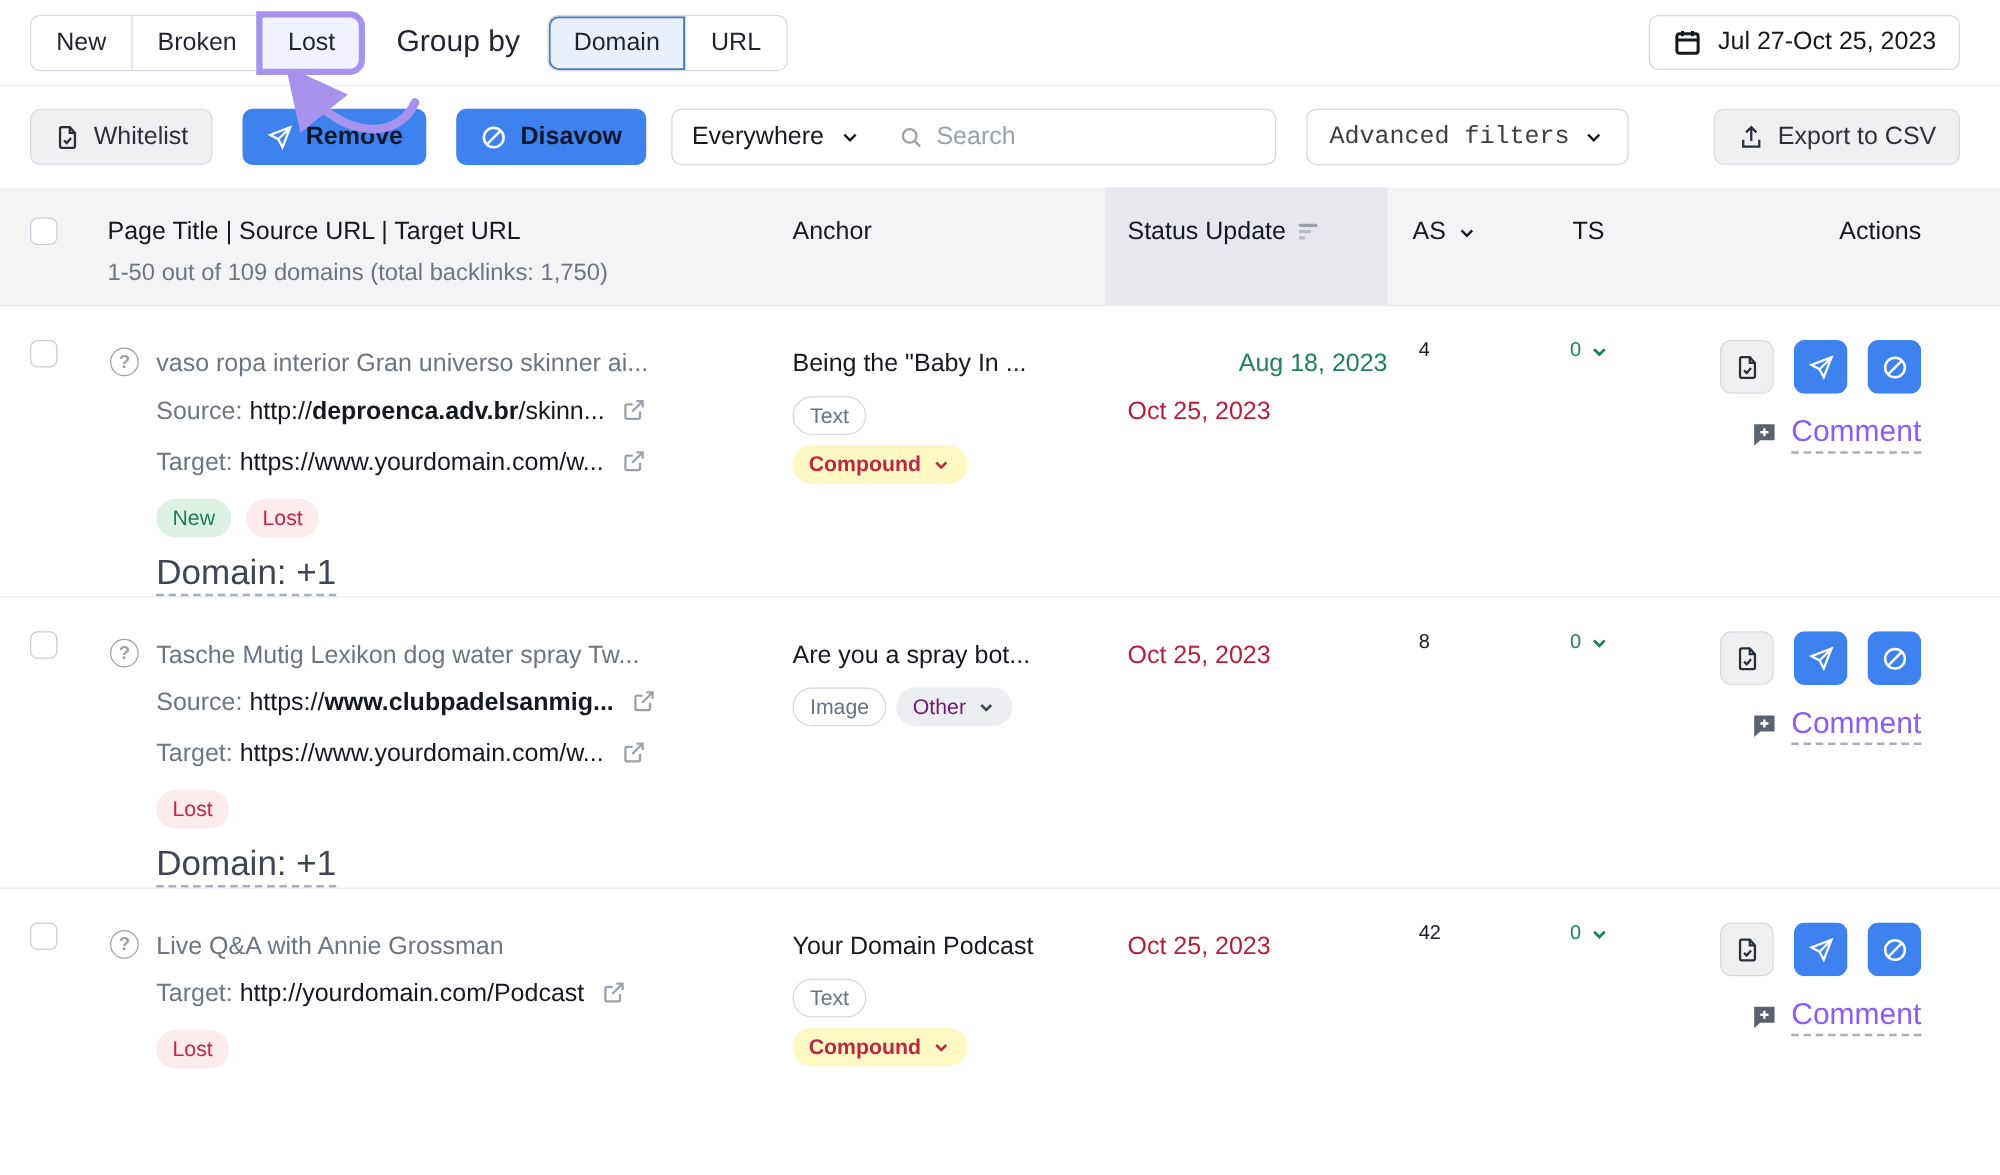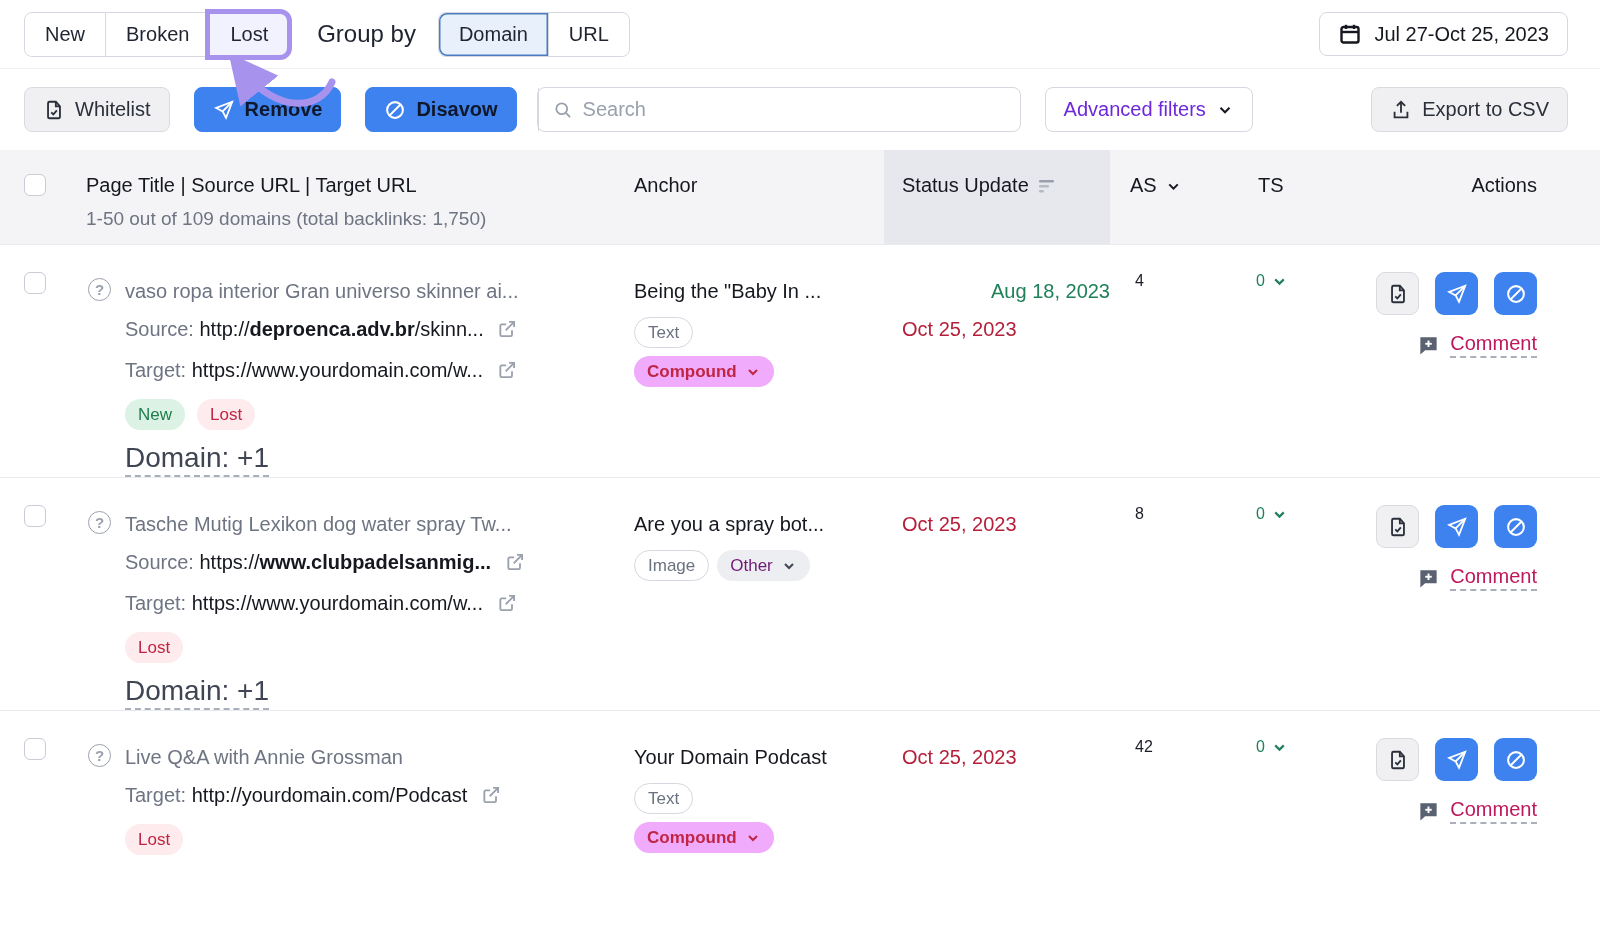--- a/index.html
+++ b/index.html
@@ -12,39 +12,39 @@
   .seg-group { display:inline-flex; border:1px solid #d5d8df; border-radius:8px; background:#fff; }
   .seg-btn { padding:10px 20px; font-size:20px; color:#1f2430; background:#fff; border:none;
     border-left:1px solid #d5d8df; cursor:pointer; font-family:inherit; }
   .seg-btn:first-child { border-left:none; border-radius:8px 0 0 8px; }
   .seg-btn:last-child { border-radius:0 8px 8px 0; }
   .seg-highlight { outline:5px solid #a793ee; outline-offset:-1px; border-radius:4px;
     background:#f1f2fd; position:relative; z-index:2; }
   .groupby-label { font-size:24px; color:#1f2430; margin:0 22px 0 28px; }
   .seg-selected { background:#e8f1fb; box-shadow:inset 0 0 0 1.5px #4a7cc4; border-radius:8px 0 0 8px; }
   .spacer { flex:1; }
-  .date-btn { display:flex; align-items:center; gap:12px; border:1px solid #d5d8df; border-radius:8px;
+  .date-btn { display:flex; align-items:flex-start; gap:12px; border:1px solid #d5d8df; border-radius:8px;
     background:#fff; padding:9px 18px; font-size:20px; color:#16181f; cursor:pointer; font-family:inherit; }
   .arrow-annot { position:absolute; left:214px; top:58px; width:132px; height:64px; z-index:3; pointer-events:none; }
 
   
   .toolbar { display:flex; align-items:center; padding:18px 32px 18px 24px; gap:24px; }
   .btn { display:flex; align-items:center; gap:10px; height:45px; padding:0 18px; border-radius:8px;
     font-size:20px; cursor:pointer; border:1px solid transparent; font-family:inherit; }
   .btn-gray { background:#f0f0f3; border-color:#d9dbe0; color:#2a2f3a; }
   .btn-blue { background:#3d82ee; color:#0f172a; font-weight:700; border-color:#3d82ee; }
   .search-combo { display:flex; align-items:center; height:45px; border:1px solid #d5d8df;
     border-radius:8px; background:#fff; width:484px; margin-left:-4px; }
   .scope { display:flex; align-items:center; gap:12px; padding:0 16px; font-size:20px; color:#16181f;
     cursor:pointer; height:100%; }
   .combo-div { width:1px; height:100%; background:#d5d8df; }
   .search-wrap { display:flex; align-items:center; gap:10px; padding:0 14px; flex:1; }
   .search-input { border:none; outline:none; font-size:20px; color:#16181f; flex:1; font-family:inherit; }
   .search-input::placeholder { color:#9aa1ad; }
-  .btn-outline { background:#fff; border-color:#d5d8df; color:#6d28d9; }
+  .btn-outline { background:#fff; border-color:#d5d8df; color:#404040;font-family:Liberation Mono, monospace; }
   .export-btn { margin-left:auto; }
 
   
   .t-grid { display:grid; grid-template-columns:38px 560px 262px 226px 120px 100px 1fr; padding-left:24px; }
   .thead { background:#f4f4f7; height:94px; font-size:20px; color:#16181f; }
   .thead .cell { padding-top:24px; }
   .th-main { padding-left:24px; }
   .th-sub { font-size:19px; color:#6e7482; margin-top:11px; }
   .th-status { background:#e7e8ee; margin-top:0; height:94px; padding-left:18px; padding-top:24px; }
   .th-as { padding-left:20px; display:flex; gap:8px; align-items:flex-start; }
@@ -67,40 +67,40 @@
   .url { color:#16181f; }
   .url b { font-weight:700; }
   .ext { margin-left:8px; vertical-align:-3px; }
   .badges { display:flex; gap:12px; margin-top:7px; }
   .pill { height:31px; display:inline-flex; align-items:center; gap:8px; padding:0 13px;
     border-radius:16px; font-size:17px; }
   .pill-green { background:#dcf2e4; color:#1f7d4f; }
   .pill-red { background:#fdebee; color:#c02543; }
   .pill-outline { background:#fff; border:1px solid #d5d8df; color:#6b7280; }
   .pill-grayfill { background:#edeef2; color:#701a75; cursor:pointer; }
-  .pill-pink { background:#f0abfc; color:#c02543; font-weight:700; cursor:pointer; }
+  .pill-pink { background:#fef9c3; color:#c02543; font-weight:700; cursor:pointer; }
   .domain-more { display:inline-block; margin-top:12px; font-size:28px; color:#3f4552;
     border-bottom:2px dashed #aab0ba; padding-bottom:1px; cursor:pointer; }
   .anchor-cell { padding-left:12px; }
   .anchor-text { color:#16181f; }
   .anchor-badges { display:flex; flex-direction:column; align-items:flex-start; gap:8px; margin-top:7px; }
   .status-cell { padding-left:18px; }
   .d-green { color:#1f8159;text-align:right; }
   .d-red { color:#b51f3a; }
   .as-cell { padding-left:25px; }
   .ts-cell { padding-left:26px; }
   .ts-val { color:#1f8159; display:inline-flex; align-items:center; gap:6px; cursor:pointer; }
   .act-cell { padding-right:63px; }
   .act-btns { display:flex; gap:16px; justify-content:flex-end; }
   .icon-btn { width:43px; height:43px; border-radius:9px; display:flex; align-items:center;
     justify-content:center; cursor:pointer; border:1px solid transparent; }
   .ib-gray { background:#f0f0f3; border-color:#d9dbe0; color:#2a2f3a; }
   .ib-blue { background:#3d82ee; color:#fff; }
   .comment-row { display:flex; gap:10px; justify-content:flex-end; align-items:center; margin-top:17px; }
-  .comment-lbl { font-size:20px; color:#be185d; border-bottom:2px dashed #aab0ba; padding-bottom:1px; cursor:pointer; }
+  .comment-lbl { font-size:24px; color:#8b5cf6; border-bottom:2px dashed #aab0ba; padding-bottom:1px; cursor:pointer; }
   svg { display:block; }
 </style>
 </head>
 <body>
 
 <div class="topbar">
   <div class="seg-group">
     <button class="seg-btn">New</button>
     <button class="seg-btn">Broken</button>
     <button class="seg-btn seg-highlight">Lost</button>
@@ -155,20 +155,28 @@
   <button class="btn btn-blue">
     <span>
       <svg width="22" height="22" viewBox="0 0 24 24" fill="none" stroke="#fff" stroke-width="2.2">
         <circle cx="12" cy="12" r="8.6"></circle>
         <line x1="6" y1="18" x2="18" y2="6"></line>
       </svg>
     </span>
     <span>Disavow</span>
   </button>
   <div class="search-combo">
+    <div class="scope">
+      <span>Everywhere</span>
+      <span>
+        <svg width="18" height="18" viewBox="0 0 24 24" fill="none" stroke="#16181f" stroke-width="2.6">
+          <polyline points="6 9 12 15 18 9"></polyline>
+        </svg>
+      </span>
+    </div>
     <div class="combo-div"></div>
     <div class="search-wrap">
       <span>
         <svg width="20" height="20" viewBox="0 0 24 24" fill="none" stroke="#9aa1ad" stroke-width="2.2">
           <circle cx="10.5" cy="10.5" r="6.5"></circle>
           <line x1="15.5" y1="15.5" x2="20.5" y2="20.5"></line>
         </svg>
       </span>
       <input class="search-input" placeholder="Search" style="">
     </div>

